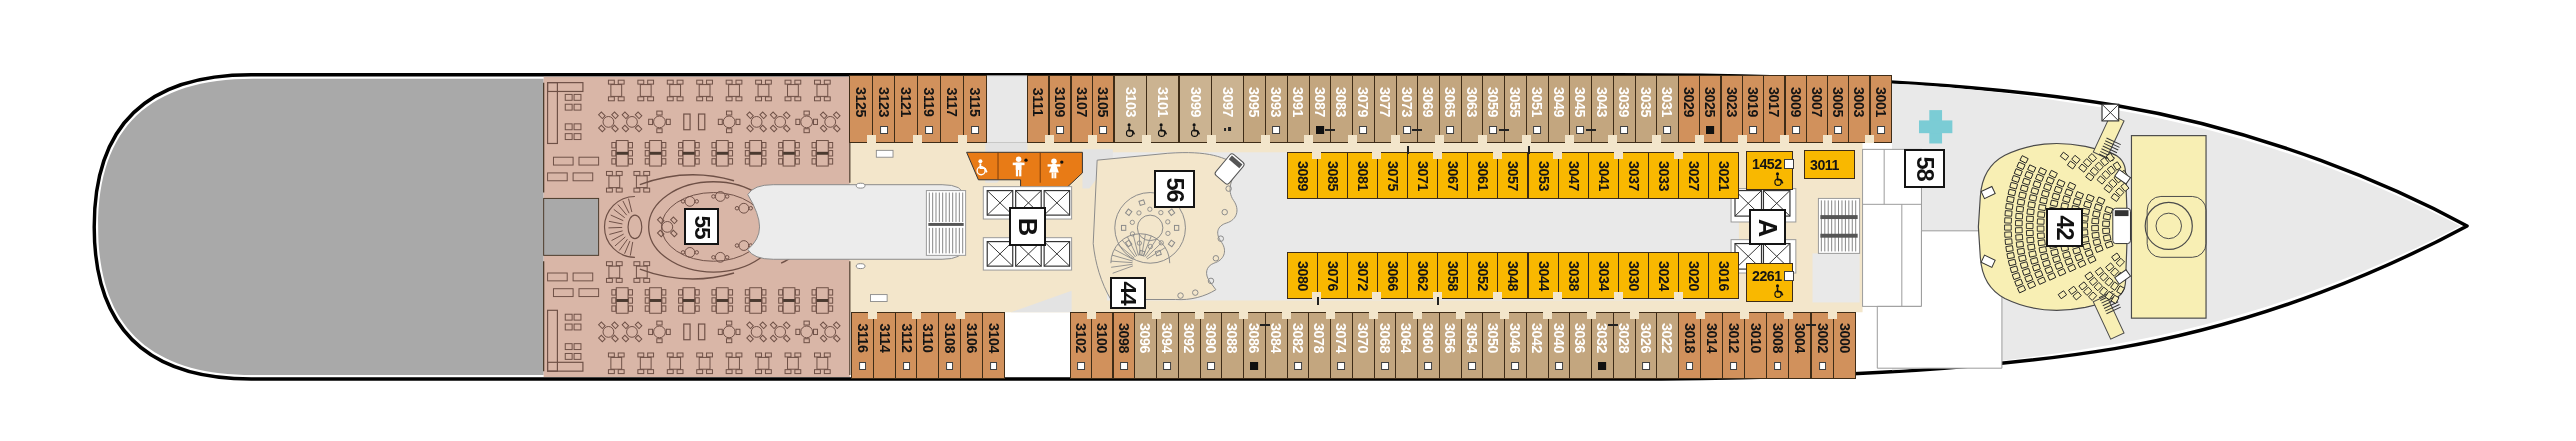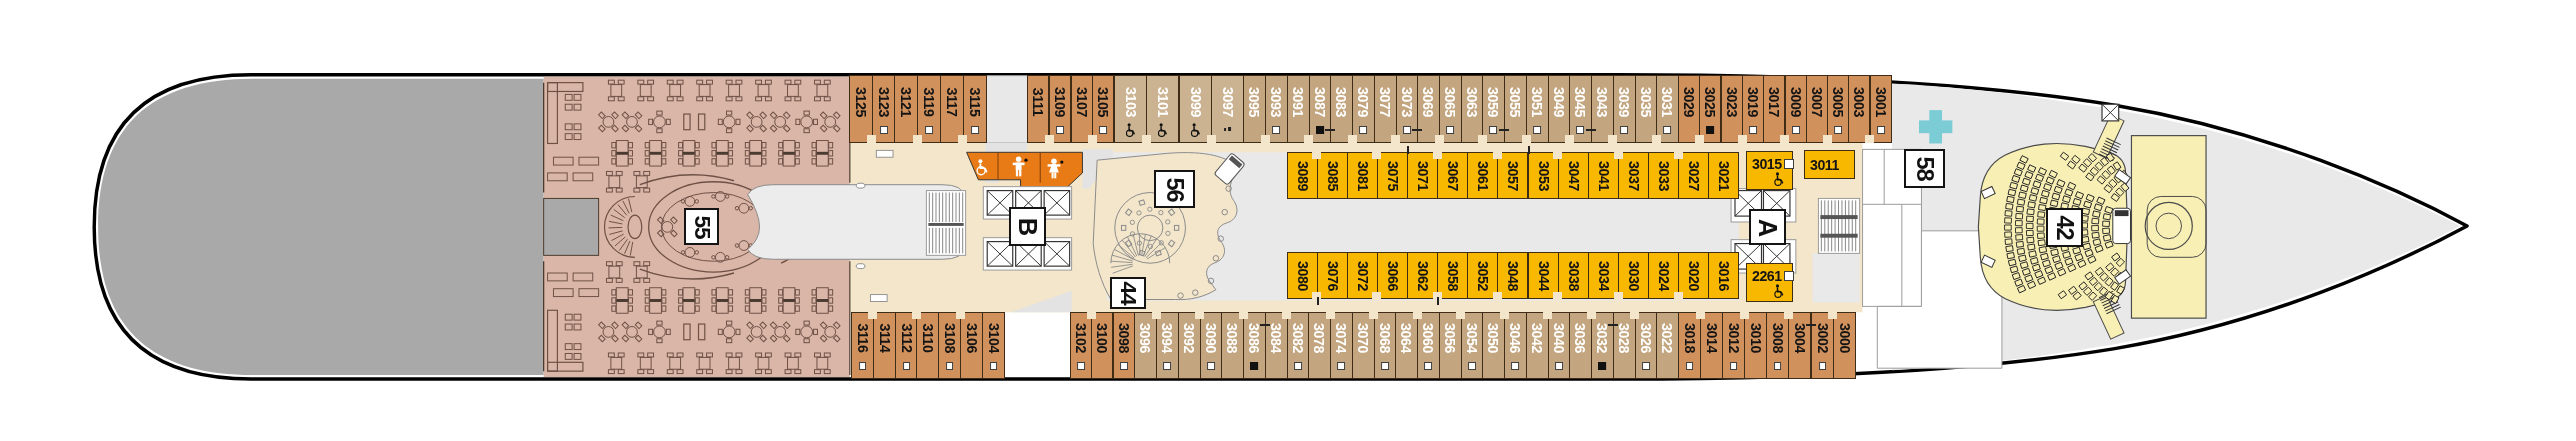--- a/index.html
+++ b/index.html
@@ -1503,21 +1503,21 @@
       </div>
       <div class="notch" style="left: 1312px; top: 292px; width: 8.8px; height: 7.9px;"></div>
       <div class="notch" style="left: 1372px; top: 292px; width: 8.8px; height: 7.9px;"></div>
       <div class="notch" style="left: 1433px; top: 292px; width: 8.8px; height: 7.9px;"></div>
       <div class="notch" style="left: 1493px; top: 292px; width: 8.8px; height: 7.9px;"></div>
       <div class="notch" style="left: 1553px; top: 292px; width: 8.8px; height: 7.9px;"></div>
       <div class="notch" style="left: 1614px; top: 292px; width: 8.8px; height: 7.9px;"></div>
       <div class="notch" style="left: 1674px; top: 292px; width: 8.8px; height: 7.9px;"></div>
       <div class="cabin" style="left: 1746px; top: 151px; width: 47px; height: 39px; background: rgb(249, 184, 0);">
         <div style="position:absolute;left:4.9px;top:3.9px;display:flex;align-items:center;gap:2px">
-          <span class="num-h" style="font-size:14.2px;color:#141414">3015</span>
+          <span class="num-h" style="font-size:14.2px;color:#141414">1452</span>
           <span style="display:inline-block;width:7.9px;height:7.9px;background:#fff;border:1.2px solid #3e3e3e"></span>
         </div>
         <div style="position:absolute;right:5.9px;bottom:2px">
           <svg width="12.8" height="14.7" viewBox="0 0 12 14" style="display:block">
             <g stroke="#111" fill="none" stroke-width="1.4">
               <circle cx="4.2" cy="1.8" r="1.5" fill="#111" stroke="none"></circle>
               <path d="M4.2 3.4 L4.2 7.4 L7.6 7.4"></path>
               <circle cx="4.7" cy="9.7" r="3" stroke-width="1.1"></circle>
               <path d="M7.6 7.4 L9.2 10.8"></path>
             </g>

